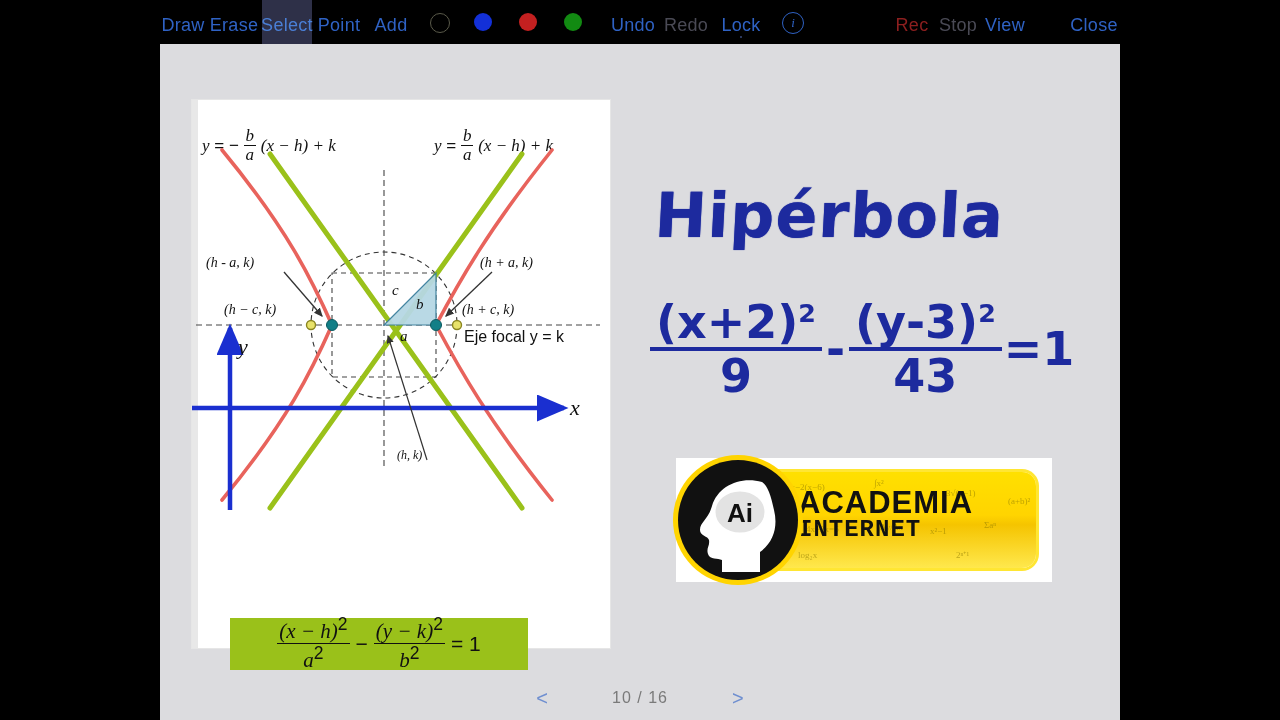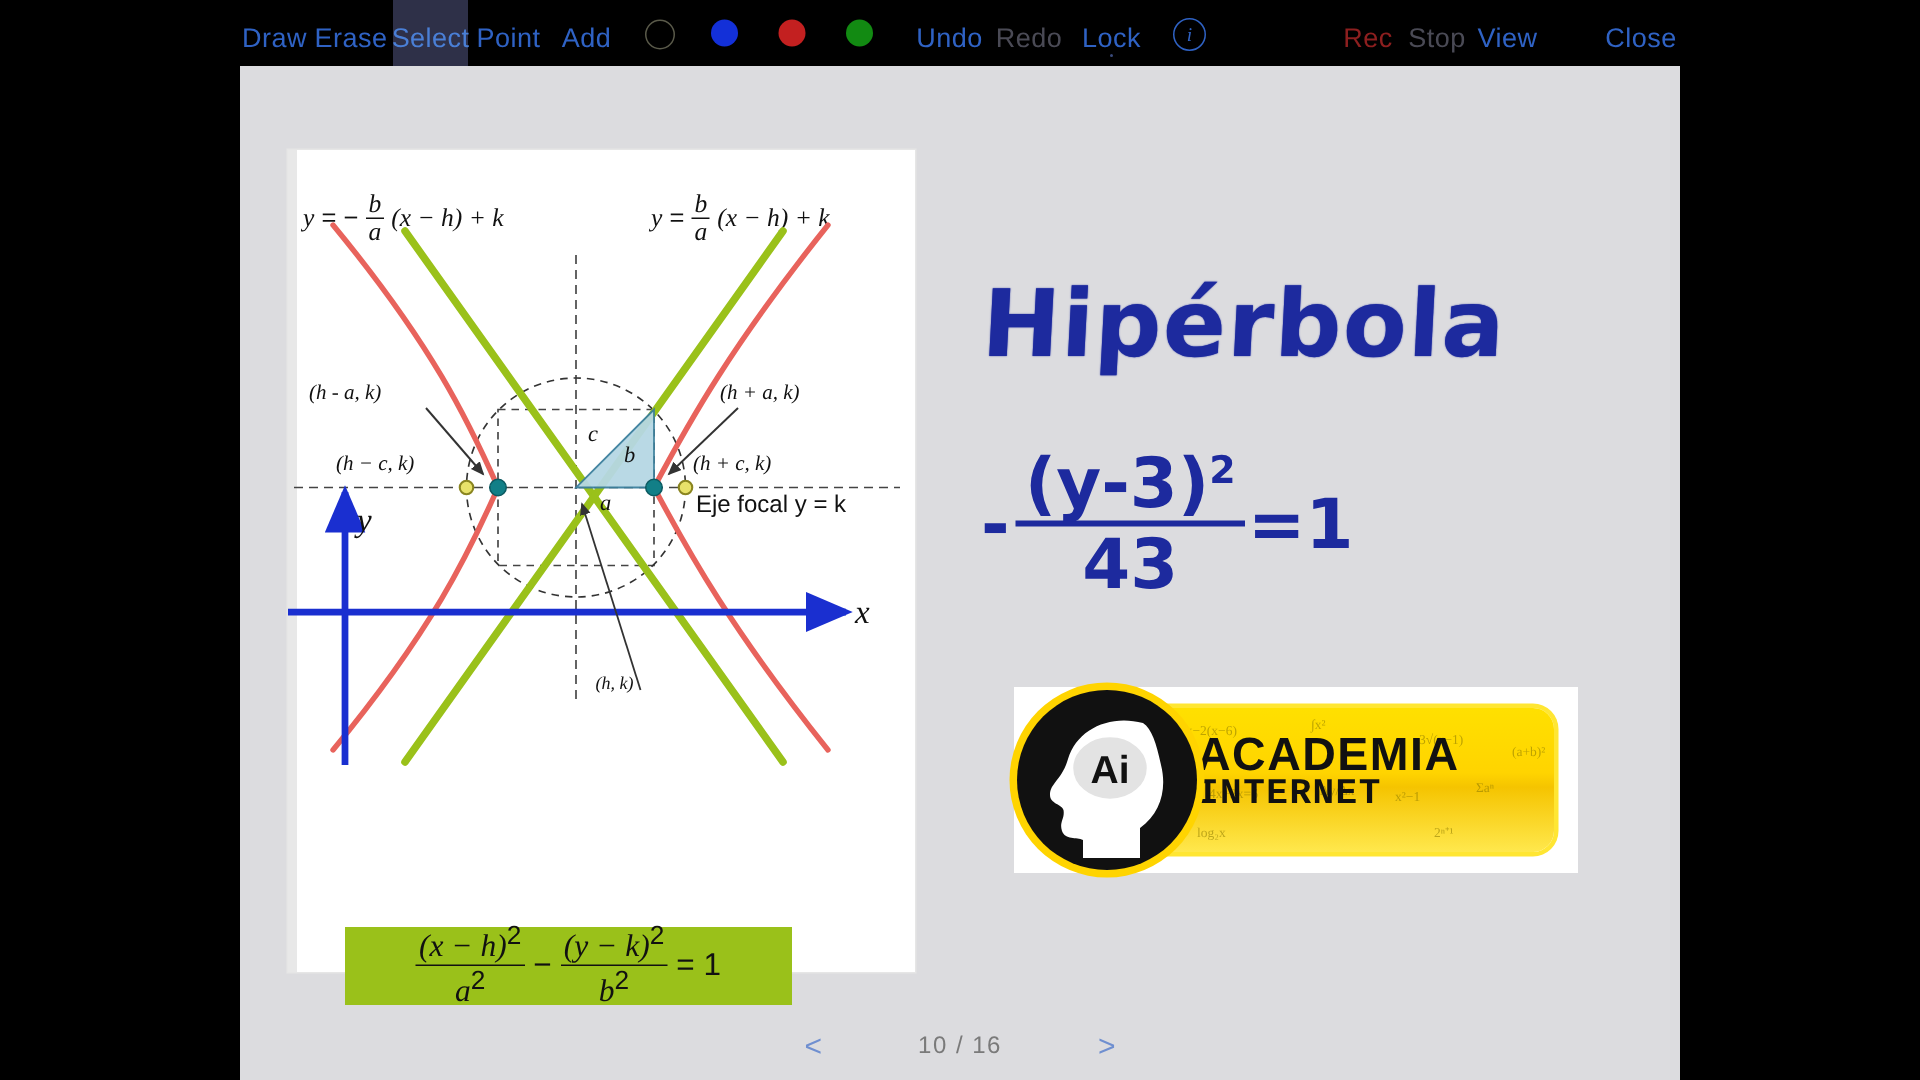--- a/index.html
+++ b/index.html
@@ -194,20 +194,24 @@
             <span class="den"><span class="ital">b</span><sup>2</sup></span>
           </span>
           <span>= 1</span>
         </div>
       </div>
     </div>
 
     <div class="hw" id="hw-title">Hipérbola</div>
 
     <div class="hw" id="hw-eq">
+      <span class="hfrac">
+        <span class="hnum"><span>(x+2)</span><sup>2</sup></span>
+        <span class="hden">9</span>
+      </span>
       <span style="margin:0 4px;">-</span>
       <span class="hfrac">
         <span class="hnum"><span>(y-3)</span><sup>2</sup></span>
         <span class="hden">43</span>
       </span>
       <span style="margin-left:2px;">=1</span>
     </div>
 
     <div id="logo">
       <div id="logo-pill">

